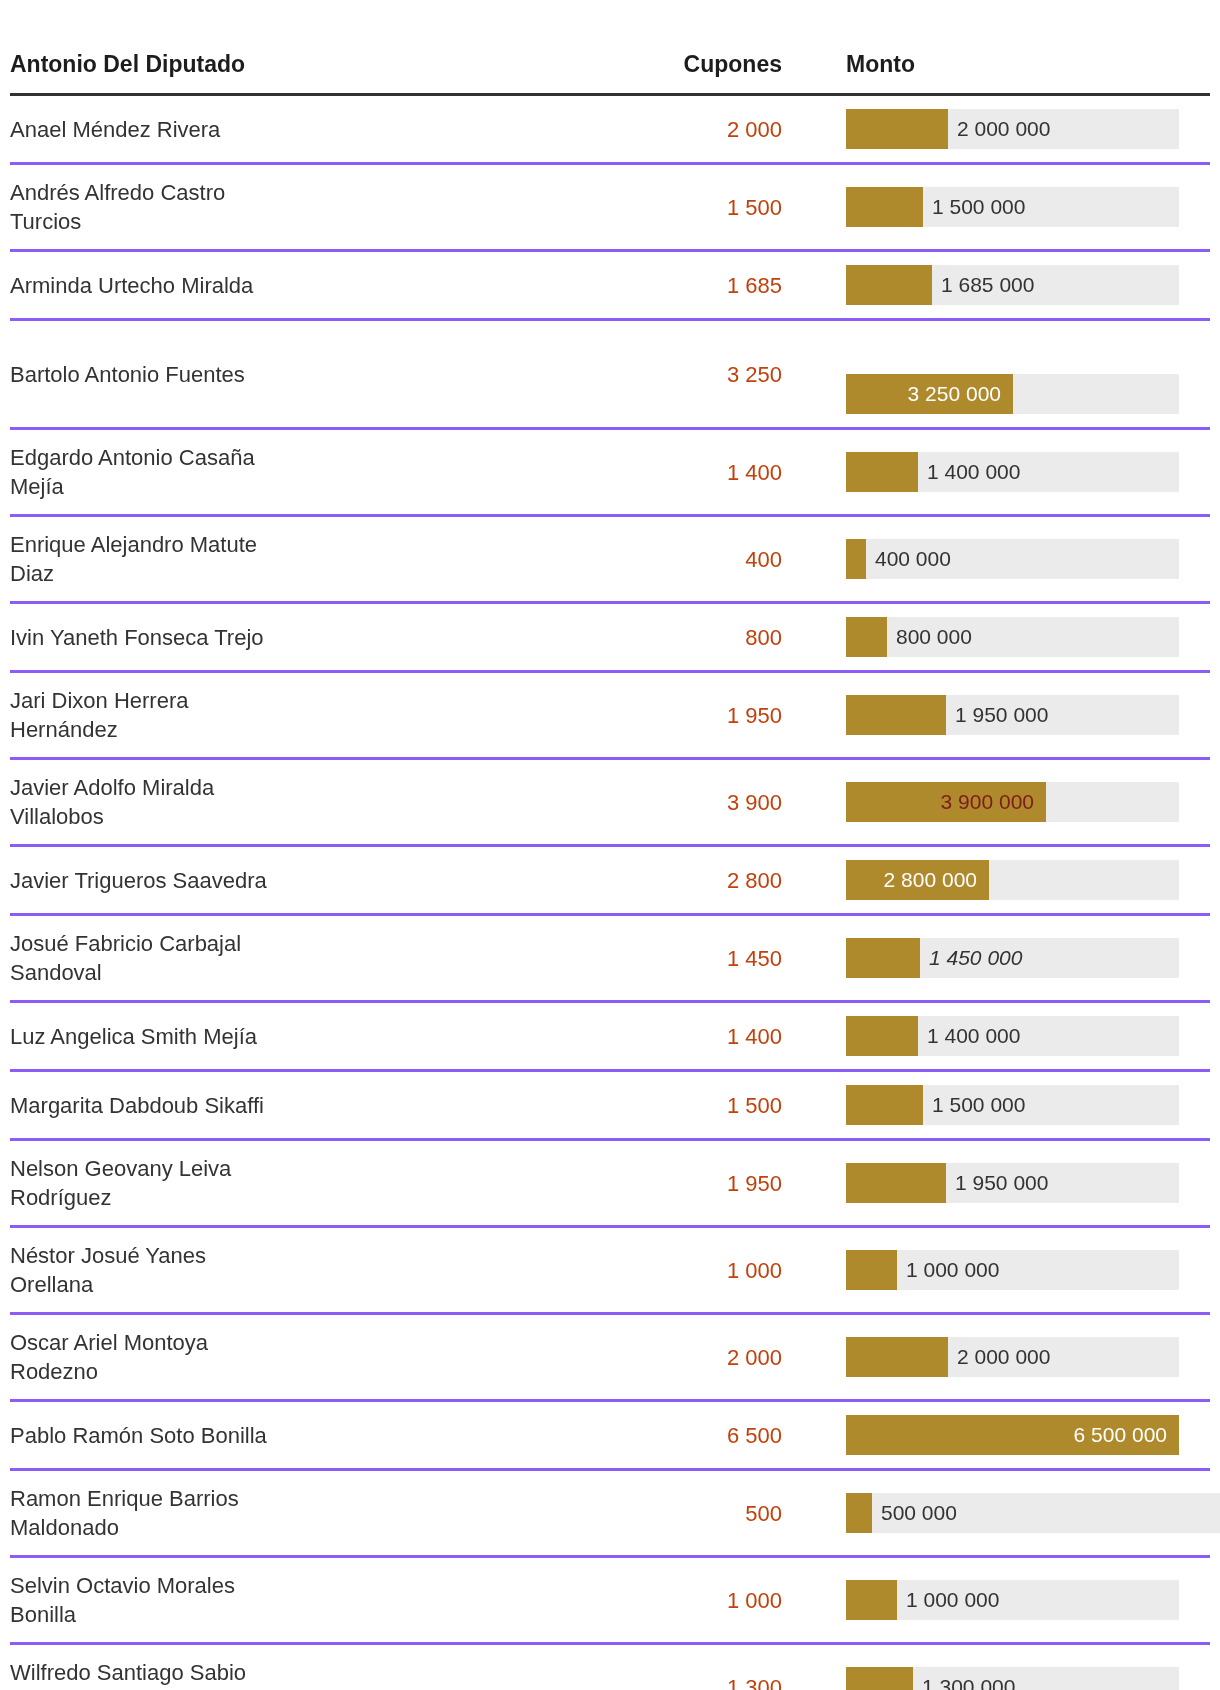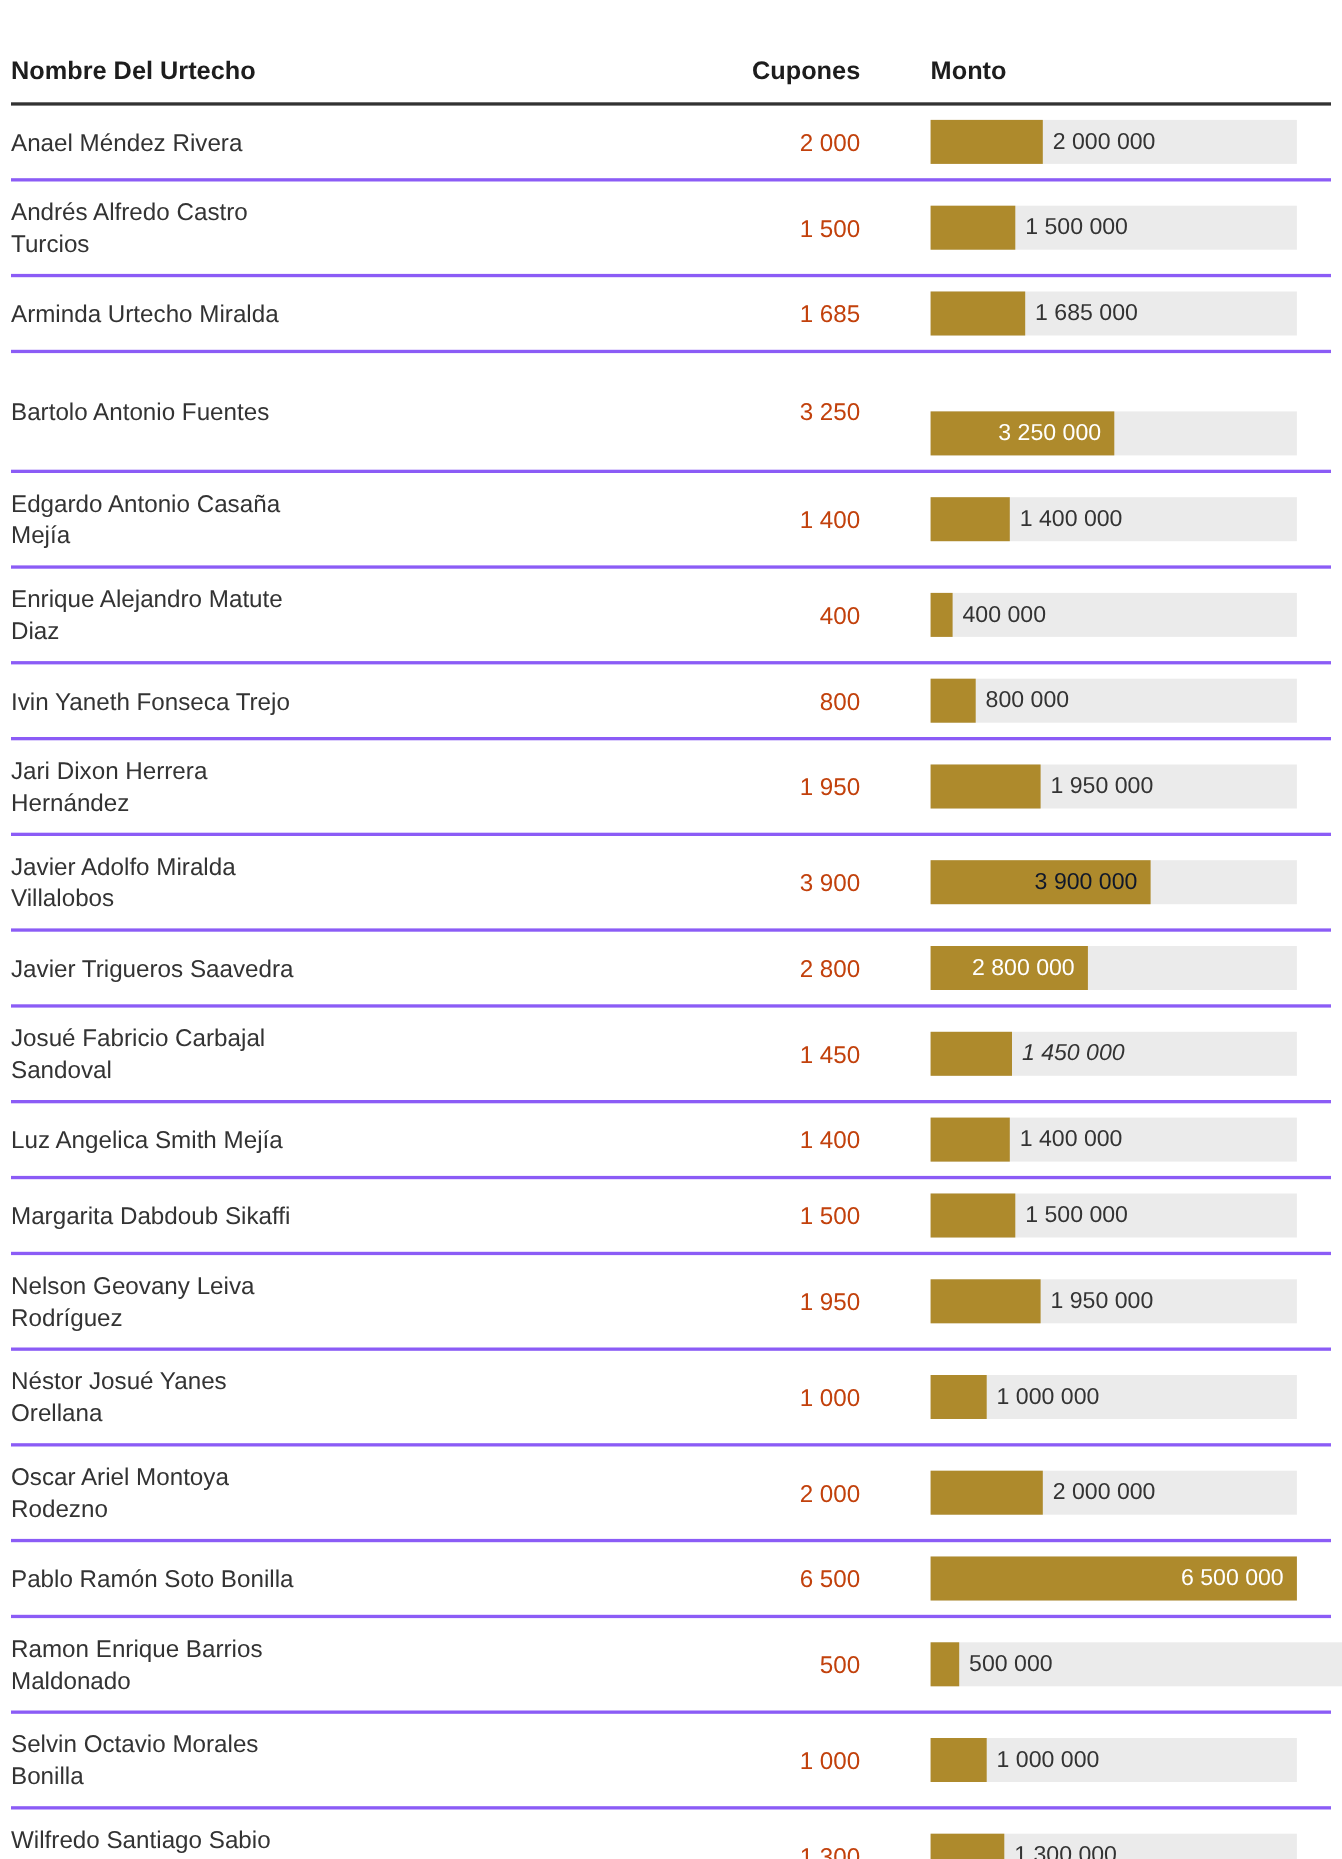--- a/index.html
+++ b/index.html
@@ -58,21 +58,21 @@
   .note{
     margin-top:16px;font-size:21px;line-height:24px;color:#9c9c9c;
   }
 </style>
 </head>
 <body>
 
 <div class="wrap">
 
   <div class="thead">
-    <div class="th name">Nombre Del Urtecho</div>
+    <div class="th name">Antonio Del Diputado</div>
     <div class="th cupones">Cupones</div>
     <div class="th monto">Monto</div>
   </div>
 
   <div class="tbody" id="tbody">
     <div class="row">
       <div class="cell name">Anael Méndez Rivera</div>
       <div class="cell cupones">2 000</div>
       <div class="cell monto">
         <div class="track" style="background: rgb(235, 235, 235); width: 333px; height: 40px;">
@@ -163,21 +163,21 @@
       </div>
     </div>
 
     <div class="row">
       <div class="cell name">Javier Adolfo Miralda
 Villalobos</div>
       <div class="cell cupones">3 900</div>
       <div class="cell monto">
         <div class="track" style="background: rgb(235, 235, 235); width: 333px; height: 40px;">
           <div class="fill" style="width: 200px; background: rgb(174, 138, 44);"></div>
-          <span class="blabel inside" style="color: #0f172a; right: 145px;">3 900 000</span>
+          <span class="blabel inside" style="color: #7f1d1d; right: 145px;">3 900 000</span>
         </div>
       </div>
     </div>
 
     <div class="row">
       <div class="cell name">Javier Trigueros Saavedra</div>
       <div class="cell cupones">2 800</div>
       <div class="cell monto">
         <div class="track" style="background: rgb(235, 235, 235); width: 333px; height: 40px;">
           <div class="fill" style="width: 143px; background: rgb(174, 138, 44);"></div>

